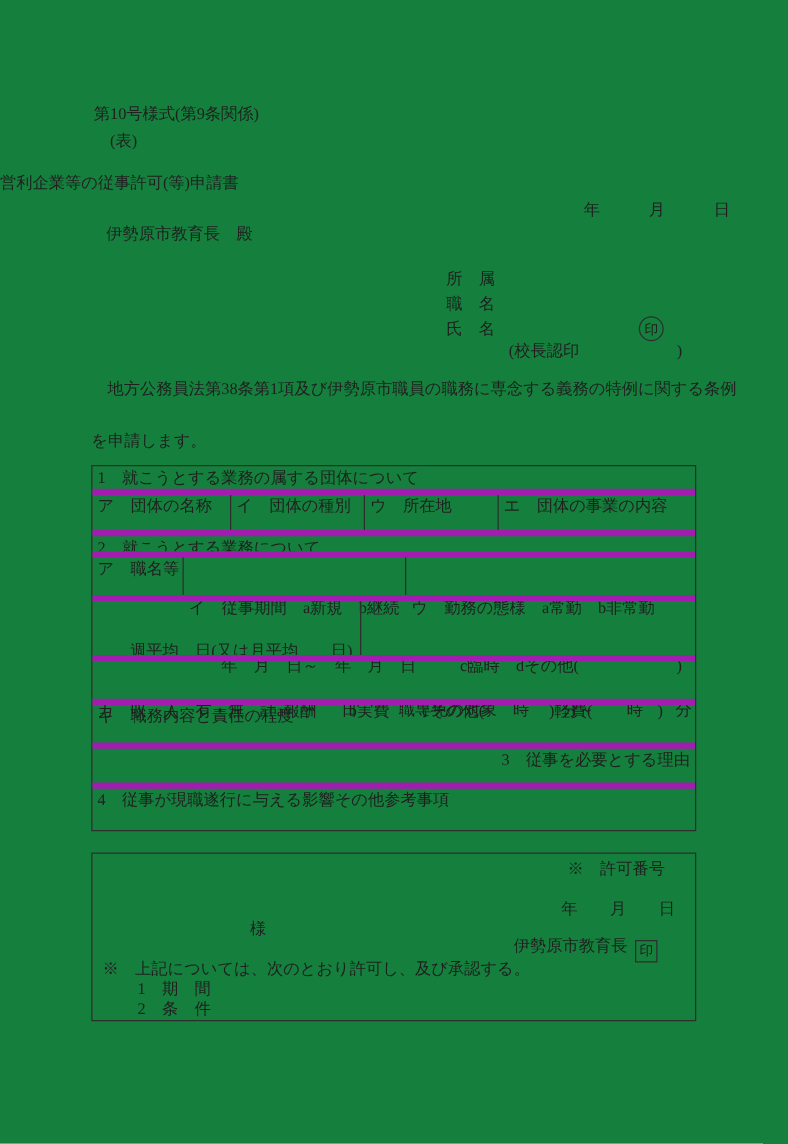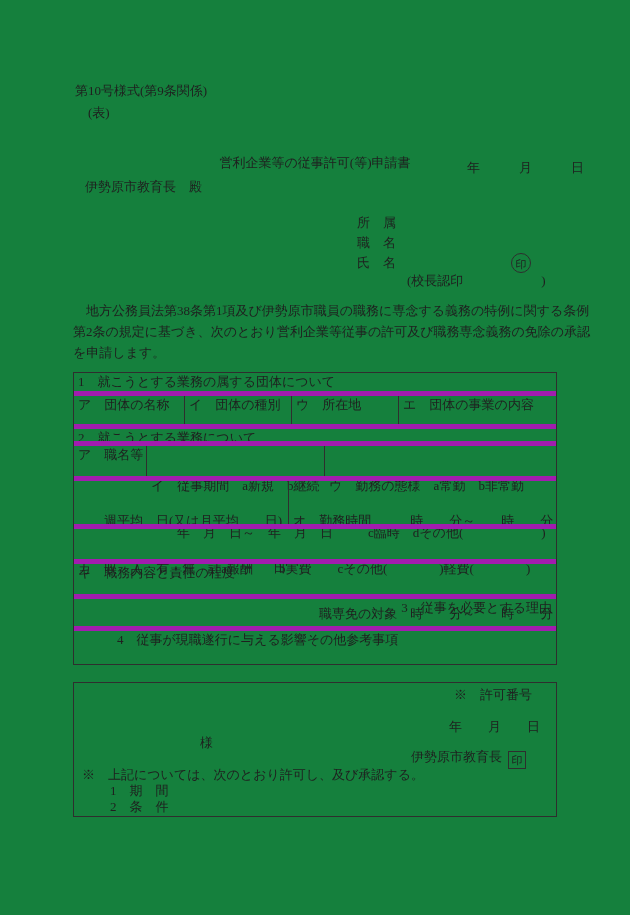--- a/index.html
+++ b/index.html
@@ -2,21 +2,21 @@
 <html><head>
 <meta charset="utf-8">
 <style>
   html,body{margin:0;padding:0;background:#e8e8e8;}
   .page{
     position:relative;width:630px;height:915px;background:#15803d;
     font-family:"Liberation Serif","DejaVu Serif",serif;
     font-size:13px;color:#1f1f1f;margin:0 auto;overflow:hidden;
   }
   .abs{position:absolute;white-space:pre;line-height:16px;}
-  .center{left:0;right:0;text-align:center;margin-top:17px;}
+  .center{left:0;right:0;text-align:left;}
   
   .mtable{position:absolute;left:73px;top:372px;width:484px;height:293px;
     border:1px solid #2e2e2e;box-sizing:border-box;}
   .trow{position:absolute;left:0;width:482px;box-sizing:border-box;}
   .trow.bt{border-top:5px solid #a21caf;}
   .tcell{position:absolute;top:0;bottom:0;box-sizing:border-box;
     padding:1px 4px;white-space:pre;line-height:15.5px;}
   .tcell.bl{border-left:1px solid #2e2e2e;}
   .cellline{white-space:pre;line-height:15.5px;}
   
@@ -43,21 +43,20 @@
   <div class="abs" style="top:160px;right:46px;">年　　　月　　　日</div>
   <div class="abs" style="left:85px;top:179px;">伊勢原市教育長　殿</div>
 
   <div class="abs" style="left:357px;top:215px;text-align:center;">所　属</div>
   <div class="abs" style="left:357px;top:235px;">職　名</div>
   <div class="abs" style="left:357px;top:255px;">氏　名</div>
   <div class="seal-round">印</div>
   <div class="abs" style="left:407px;top:273px;">(校長認印　　　　　　)</div>
 
   <div class="abs" style="left:73px;top:303px;">　地方公務員法第38条第1項及び伊勢原市職員の職務に専念する義務の特例に関する条例</div>
-  <div class="abs" style="left:73px;top:324px;">第2条の規定に基づき、次のとおり営利企業等従事の許可及び職務専念義務の免除の承認</div>
   <div class="abs" style="left:73px;top:345px;">を申請します。</div>
 
   <div class="mtable">
 
     <div class="trow" style="top:0;height:18px;">
       <div class="tcell" style="left:0;width:482px;">1　就こうとする業務の属する団体について</div>
     </div>
 
     <div class="trow bt" style="top:18px;height:33px;">
       <div class="tcell" style="left:0;width:110px;">ア　団体の名称</div>
@@ -81,42 +80,41 @@
         <div class="cellline">　　　c臨時　dその他(　　　　　　)</div>
       </div>
     </div>
 
     <div class="trow bt" style="top:103px;height:48px;">
       <div class="tcell" style="left:0;width:214px;">
         <div class="cellline">　　週平均　日(又は月平均　　日)</div>
         <div class="cellline">　　　　　　　　　　計　　　　日</div>
       </div>
       <div class="tcell bl" style="left:214px;width:268px;">
-        <div class="cellline">オ　勤務時間　　　時　　分～　　時　　分</div>
         <div class="cellline">&nbsp;</div>
         <div class="cellline">　　職専免の対象　時　　分～　　時　　分</div>
       </div>
     </div>
 
     <div class="trow bt" style="top:151px;height:35px;">
       <div class="tcell" style="left:0;width:482px;">
         <div class="cellline">カ　収　入　有・無　　a報酬　　b実費　　cその他(　　　　)軽費(　　　　)</div>
       </div>
     </div>
 
     <div class="trow bt" style="top:186px;height:35px;">
       <div class="tcell" style="left:0;width:482px;">キ　職務内容と責任の程度</div>
     </div>
 
     <div class="trow bt" style="top:221px;height:32px;">
       <div class="tcell" style="left:0;width:482px;text-align:right;">3　従事を必要とする理由</div>
     </div>
 
     <div class="trow bt" style="top:253px;height:38px;">
-      <div class="tcell" style="left:0;width:482px;margin-left:39px;">4　従事が現職遂行に与える影響その他参考事項</div>
+      <div class="tcell" style="left:0;width:482px;">4　従事が現職遂行に与える影響その他参考事項</div>
     </div>
 
   </div>
 
   <div class="nbox">
     <div class="nline" style="top:4px;right:24px;">※　許可番号</div>
     <div class="nline" style="top:36px;right:16px;">年　　月　　日</div>
     <div class="nline" style="top:52px;left:126px;">様</div>
     <div class="nline" style="top:66px;right:30px;"><span>伊勢原市教育長</span><span class="seal-square">印</span></div>
     <div class="nline" style="top:84px;left:8px;">※　上記については、次のとおり許可し、及び承認する。</div>

